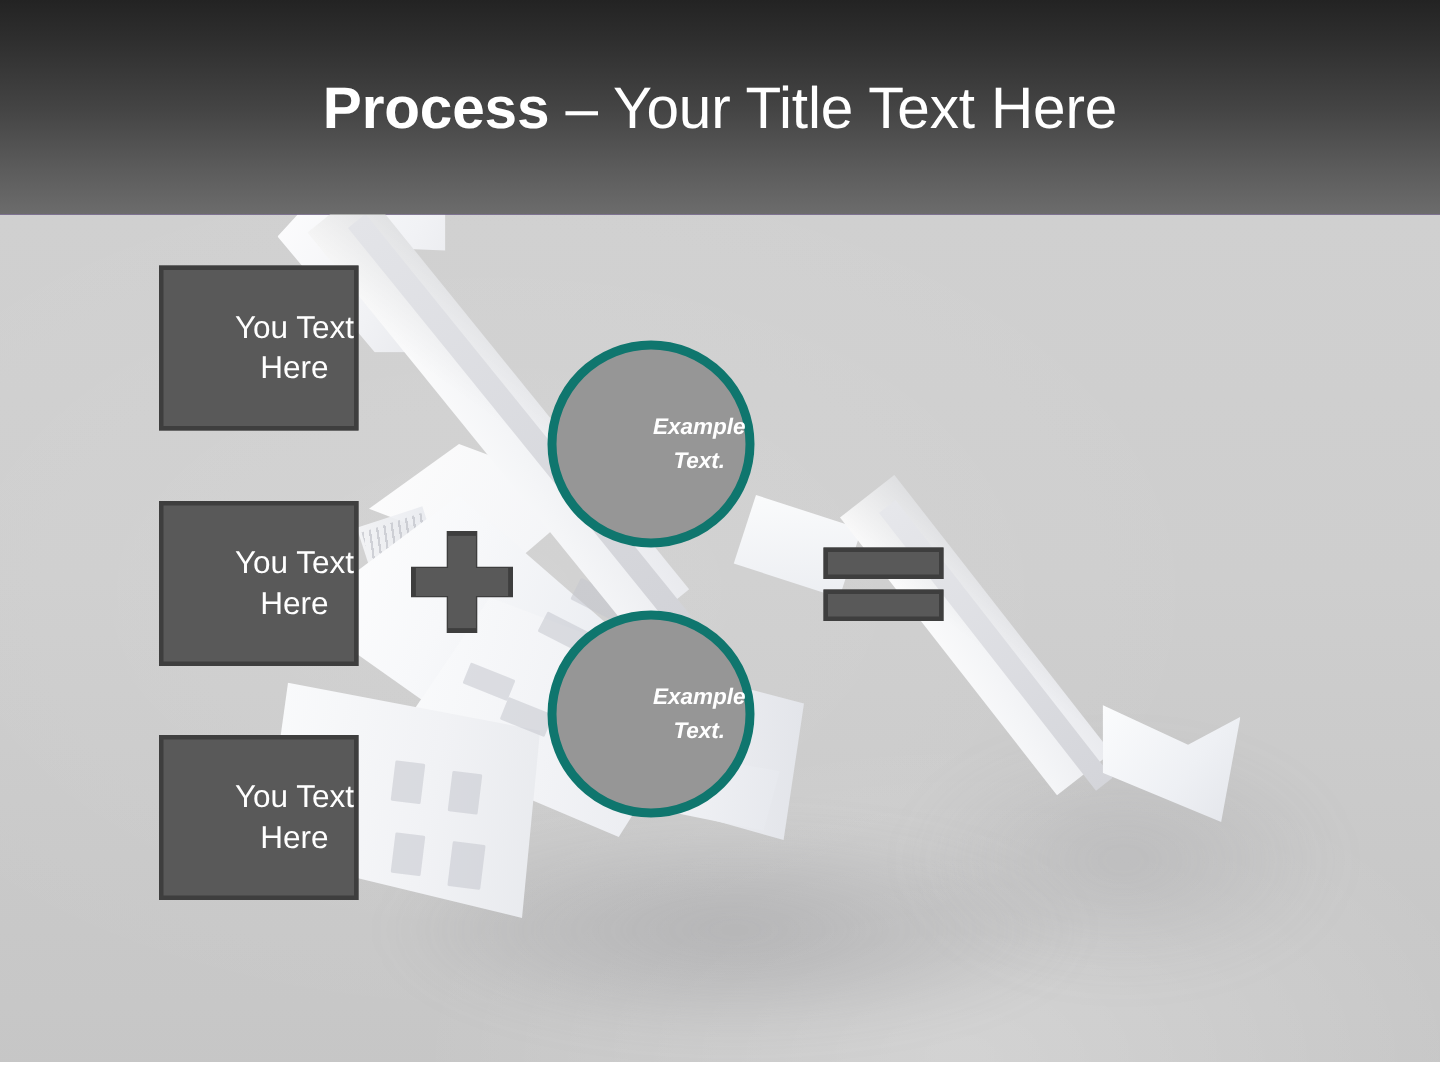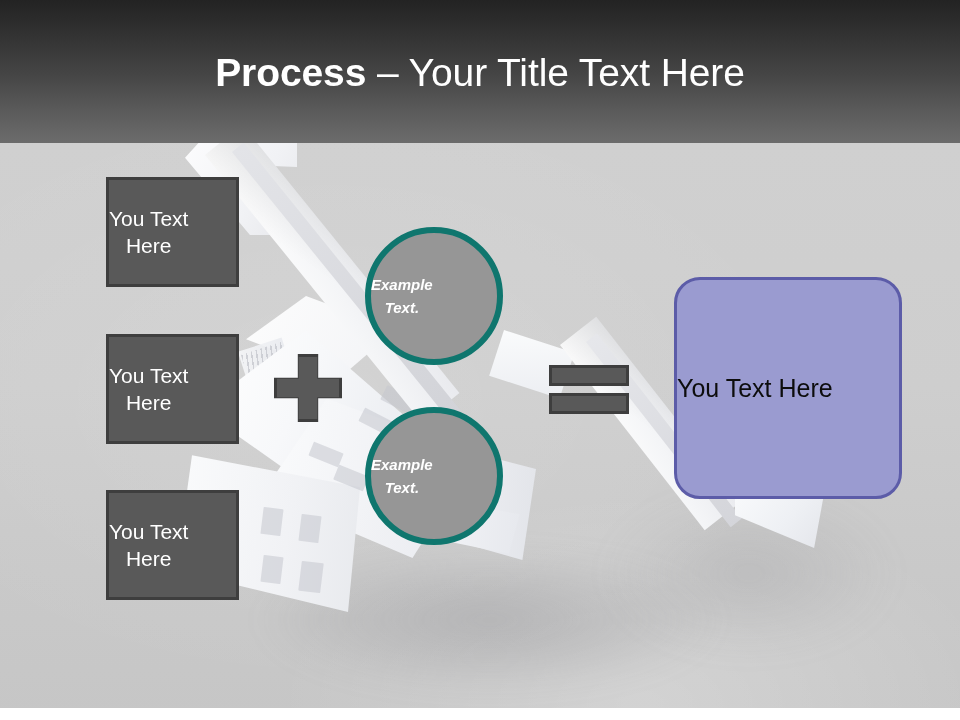--- a/index.html
+++ b/index.html
@@ -158,21 +158,21 @@
   #title .t-strong { font-weight: bold; }
   #title .t-rest   { font-weight: normal; }
 
   
   .node {
     position: absolute;
     z-index: 8;
     box-sizing: border-box;
     display: flex;
     align-items: center;
-    justify-content: flex-start;
+    justify-content: flex-end;
     text-align: center;
   }
 
   .sq {
     width: 133px; height: 110px;
     background: #595959;
     border: 3px solid #3e3e3e;
     color: #ffffff;
     font-size: 21px;
     line-height: 27px;
@@ -331,17 +331,14 @@
   <div class="node circ" style="left:365px; top:407px;">
     <div>
       <span>Example</span><br>
       <span>Text.</span>
     </div>
   </div>
 
   <div class="eq-bar" id="eq-top"></div>
   <div class="eq-bar" id="eq-bottom"></div>
 
-  <div class="node result" style="left:674px; top:277px;">
-    <span>You Text Here</span>
-  </div>
 
 </div>
 
 </body></html>

